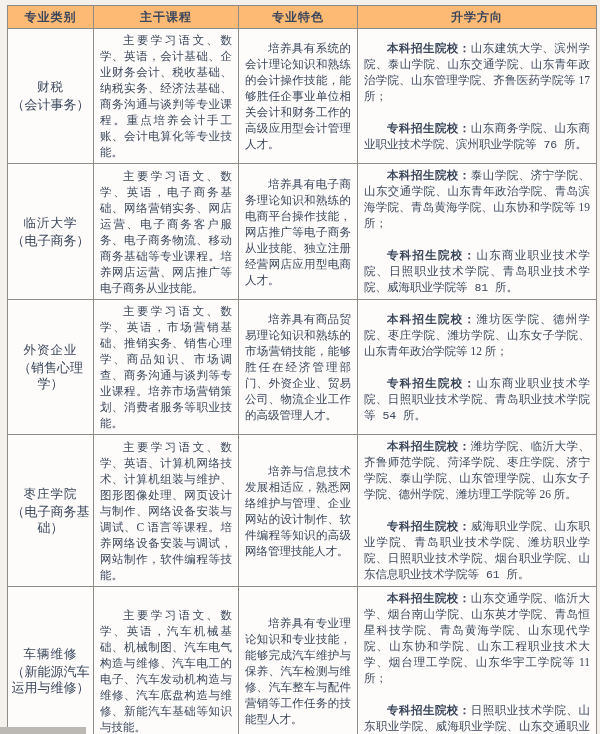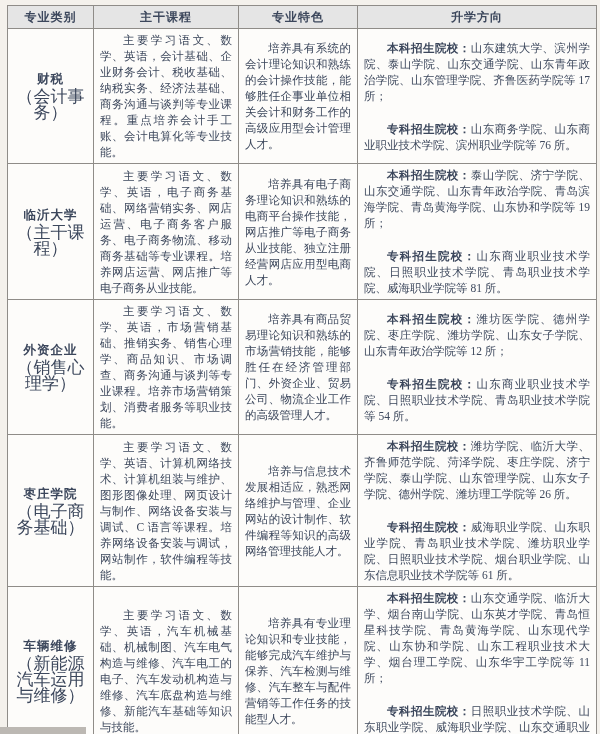--- a/index.html
+++ b/index.html
@@ -23,36 +23,36 @@
   th,td{
     border:1px solid #8f8c88;
     color:#3c475c;
     font-size:11.5px;
     line-height:16px;
     padding:3px 6px;
     vertical-align:middle;
     box-sizing:border-box;
   }
   th{
-    background:#e5e5e5;
+    background:#fdba74;
     font-weight:bold;
     height:23px;
     font-size:12px;
     letter-spacing:1px;
   }
   tr.r1 td{height:115px}
   tr.r2 td{height:115px}
   tr.r3 td{height:102px}
   tr.r4 td{height:152px}
   tr.r5 td{height:118px}
   td.cat{text-align:center;padding:2px 3px;}
-  .cat-main{font-weight:bold;font-size:12.5px;letter-spacing:1px;display:block;margin-bottom:2px;text-align:center;}
-  .cat-sub{font-size:17px;display:block;}
+  .cat-main{font-weight:normal;font-size:12.5px;letter-spacing:1px;display:block;margin-bottom:2px;text-align:center;}
+  .cat-sub{font-size:13px;display:block;}
   td p{margin:0;text-indent:2em;text-align:justify;}
-  td p + p{margin-top:17px;}
+  td p + p{margin-top:17px;font-family:Liberation Mono, monospace;}
   b.lead{font-weight:bold;}
   .corner-strip{
     position:absolute;left:0;bottom:0;width:86px;height:7px;
     background:#bcb8b3;
   }
 </style>
 </head>
 <body>
 
 <div class="sheet">
@@ -84,21 +84,21 @@
             <p>培养具有系统的会计理论知识和熟练的会计操作技能，能够胜任企事业单位相关会计和财务工作的高级应用型会计管理人才。</p>
           </td>
         <td>
           <p><b class="lead">本科招生院校：</b><span>山东建筑大学、滨州学院、泰山学院、山东交通学院、山东青年政治学院、山东管理学院、齐鲁医药学院等 17 所；</span></p>
           <p><b class="lead">专科招生院校：</b><span>山东商务学院、山东商业职业技术学院、滨州职业学院等 76 所。</span></p>
         </td>
       </tr>
       <tr class="r2">
         <td class="cat">
           <span class="cat-main">临沂大学</span>
-          <span class="cat-sub">（主干课程）</span>
+          <span class="cat-sub">（电子商务）</span>
         </td>
         <td>
             <p>主要学习语文、数学、英语，电子商务基础、网络营销实务、网店运营、电子商务客户服务、电子商务物流、移动商务基础等专业课程。培养网店运营、网店推广等电子商务从业技能。</p>
           </td>
         <td>
             <p>培养具有电子商务理论知识和熟练的电商平台操作技能，网店推广等电子商务从业技能、独立注册经营网店应用型电商人才。</p>
           </td>
         <td>
           <p><b class="lead">本科招生院校：</b><span>泰山学院、济宁学院、山东交通学院、山东青年政治学院、青岛滨海学院、青岛黄海学院、山东协和学院等 19 所；</span></p>
           <p><b class="lead">专科招生院校：</b><span>山东商业职业技术学院、日照职业技术学院、青岛职业技术学院、威海职业学院等 81 所。</span></p>

